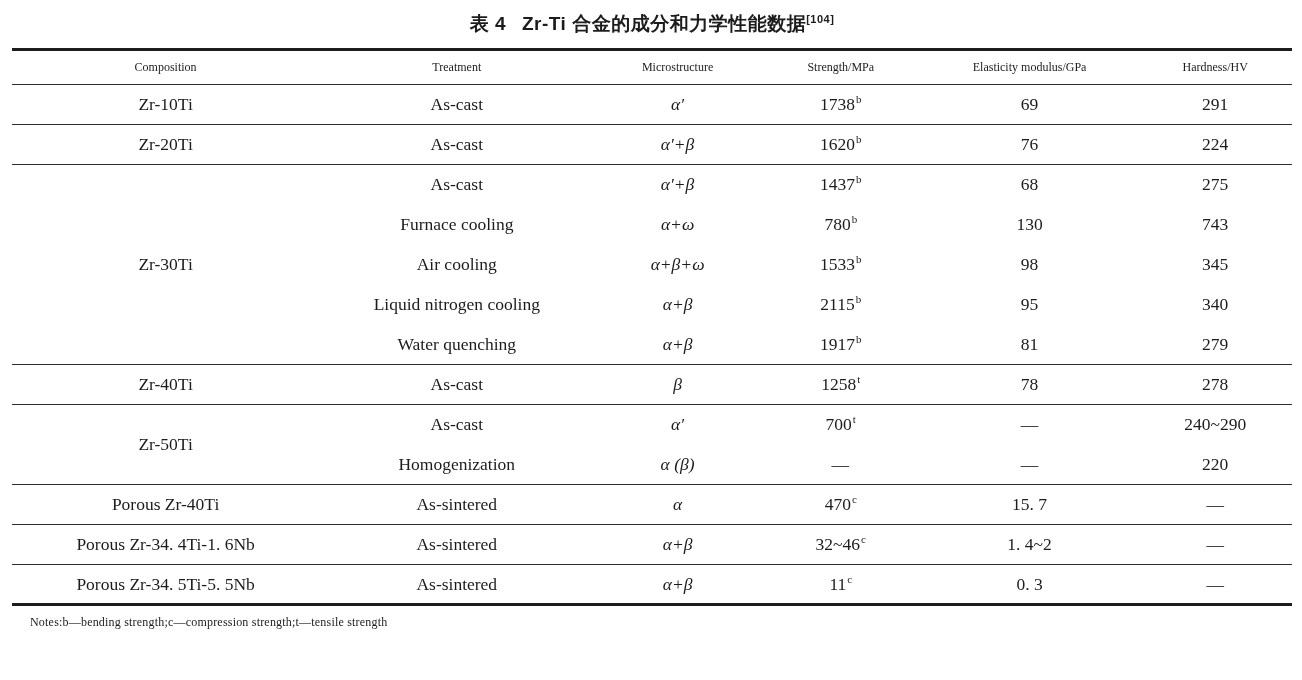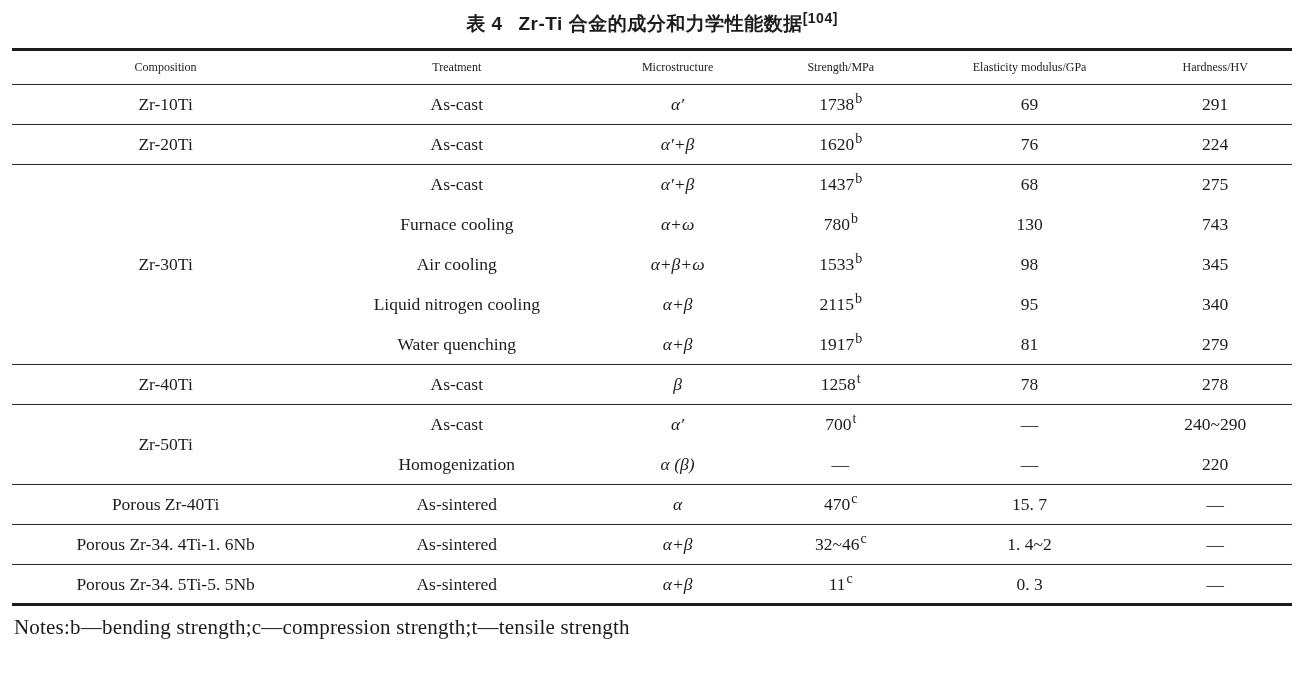--- a/index.html
+++ b/index.html
@@ -24,21 +24,21 @@
   }
   .title-en {
     text-align: center;
     font-family: "Liberation Sans", sans-serif;
     font-weight: 400;
     font-size: 19px;
     line-height: 24px;
     margin-top: 12px;
   }
   .title-label { margin-right: 16px; }
-  sup { font-size: 14px; line-height: 0; }
+  sup { font-size: 11px; line-height: 0; }
 
   table.alloy {
     width: 100%;
     border-collapse: collapse;
     table-layout: fixed;
     margin-top: 12px;
     border-top: 3px solid #1c1c1c;
     border-bottom: 3px solid #1c1c1c;
   }
   table.alloy th {
@@ -55,24 +55,25 @@
     height: 40px;
     text-align: center;
     vertical-align: middle;
     padding: 0 2px;
   }
   tr.group-end > td, td.span-end { border-bottom: 1.5px solid #2a2a2a; }
   td.micro { font-style: italic; }
   td.strength sup { margin-left: 1px; }
 
   .notes {
-    font-size: 21px;
+    font-size: 12px;
     margin-top: 9px;
     padding-left: 2px;
     letter-spacing: 0.2px;
+    margin-left: 16px;
   }
 </style>
 </head>
 <body>
 
 <div class="page">
 
   <div class="title-zh">
     <span class="title-label">表 4</span><span>Zr-Ti 合金的成分和力学性能数据</span><sup>[104]</sup>
   </div>

